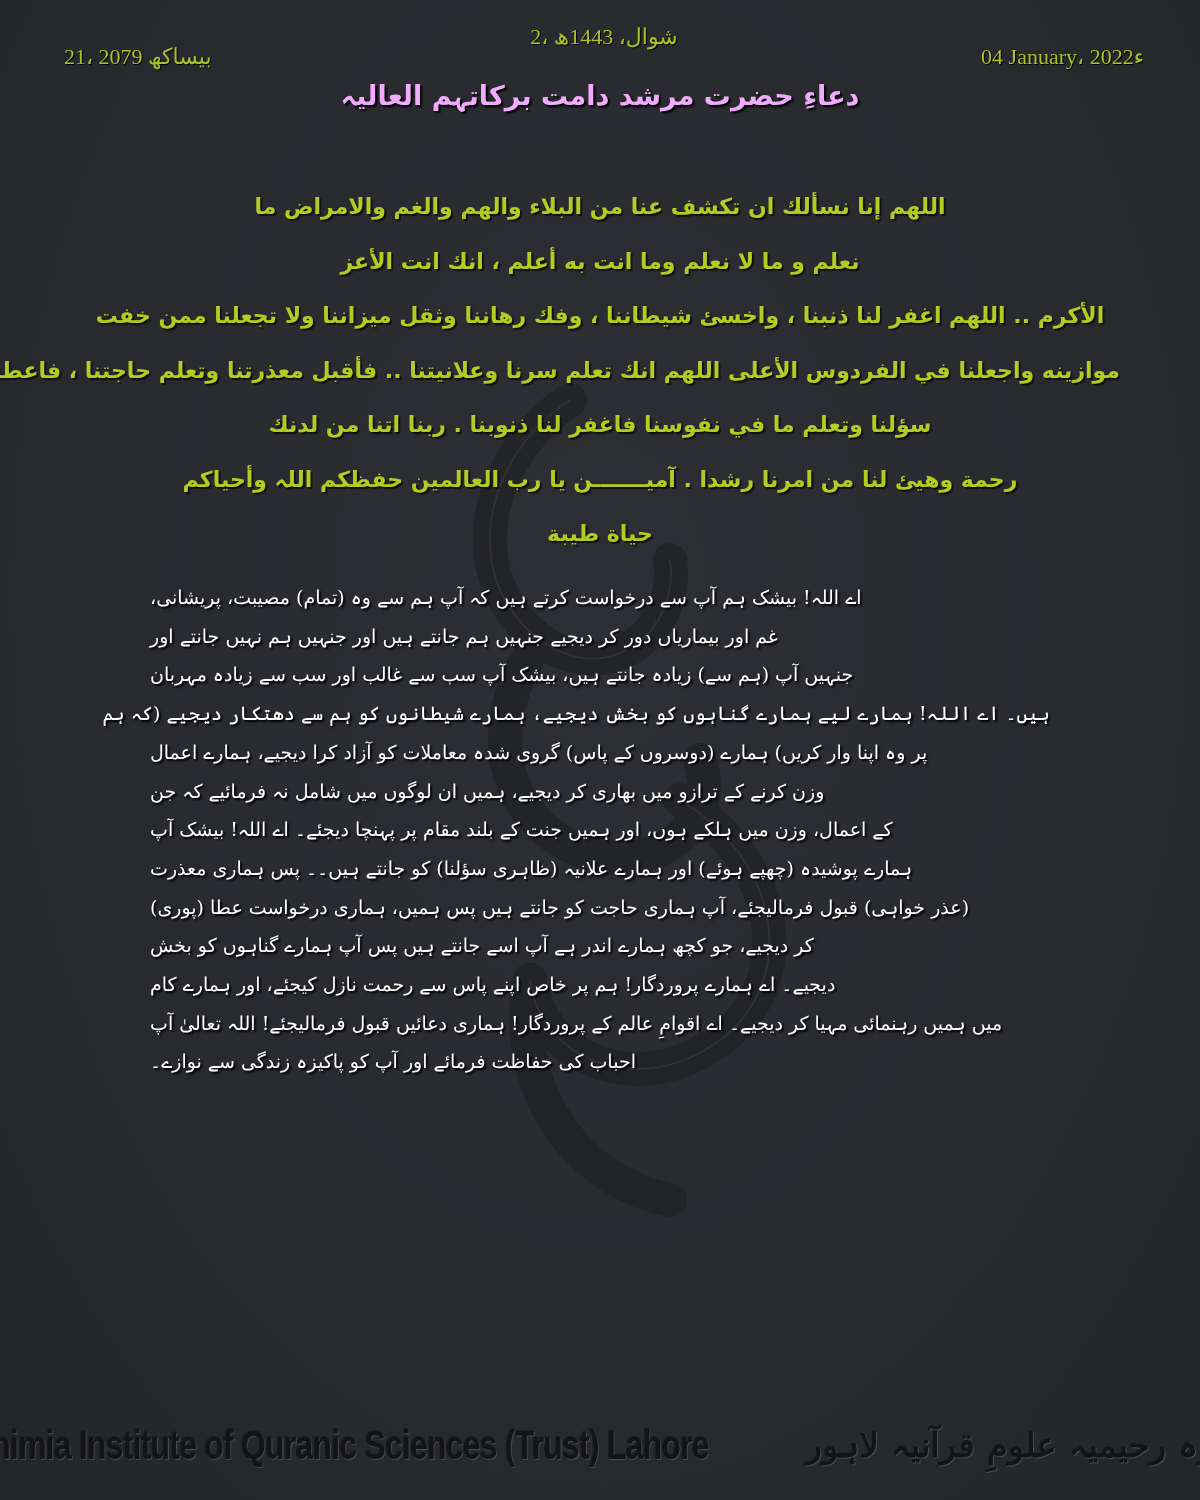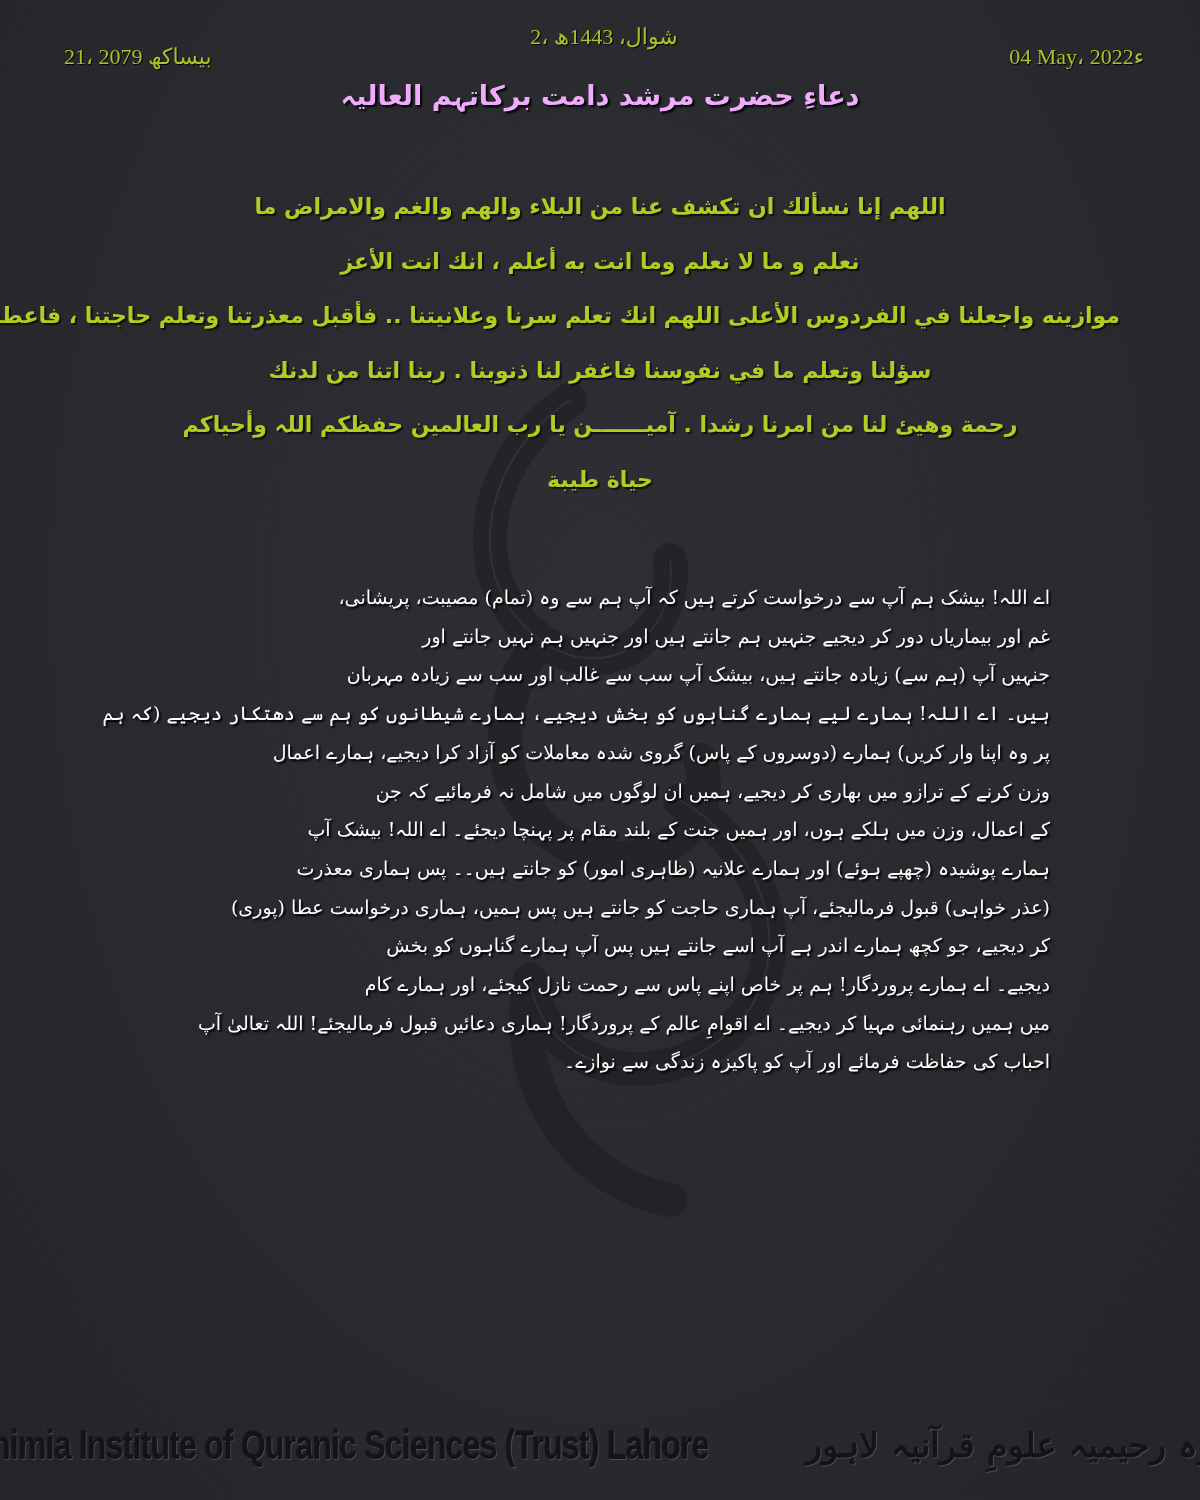--- a/index.html
+++ b/index.html
@@ -61,21 +61,21 @@
     line-height: 38.5px;
     text-shadow: 2px 2px 1px #111;
   }
   .arabic-block .line { display: block; white-space: nowrap; margin-top: 16px; }
 
   .urdu-block {
     position: absolute;
     left: 150px; right: 150px;
     top: 578px;
     direction: rtl;
-    text-align: right;
+    text-align: left;
     font-family: "DejaVu Serif", serif;
     color: #ffffff;
     font-size: 19px;
     line-height: 38.7px;
     text-shadow: 2px 2px 2px #000;
   }
   .urdu-block .line { display: block; white-space: nowrap; }
 
   .footer {
     position: absolute;
@@ -121,42 +121,43 @@
     <path d="M110 600 C 90 700, 150 800, 250 820"></path>
   </g>
   <g fill="none" stroke="#3a3b40" stroke-width="2" opacity="0.6">
     <path d="M150 20 C 60 80, 40 200, 120 260 C 190 310, 260 250, 250 180"></path>
     <path d="M260 420 C 360 480, 380 600, 300 660 C 220 720, 120 680, 110 600"></path>
   </g>
 </svg>
 
 <div class="date date-left">21، بیساکھ 2079</div>
 <div class="date date-center">2، شوال، 1443ھ</div>
-<div class="date date-right">04 May، 2022ء</div>
+<div class="date date-right">04 January، 2022ء</div>
 
 <div class="title">دعاءِ حضرت مرشد دامت برکاتہم العالیہ</div>
 
 <div class="arabic-block">
   <span class="line">اللهم إنا نسألك ان تكشف عنا من البلاء والهم والغم والامراض ما</span>
   <span class="line">نعلم و ما لا نعلم وما انت به أعلم ، انك انت الأعز</span>
+  <span class="line">الأكرم .. اللهم اغفر لنا ذنبنا ، واخسئ شيطاننا ، وفك رهاننا وثقل ميزاننا ولا تجعلنا ممن خفت</span>
   <span class="line">موازينه واجعلنا في الفردوس الأعلى اللهم انك تعلم سرنا وعلانيتنا .. فأقبل معذرتنا وتعلم حاجتنا ، فاعطنا</span>
   <span class="line">سؤلنا وتعلم ما في نفوسنا فاغفر لنا ذنوبنا . ربنا اتنا من لدنك</span>
   <span class="line">رحمة وهيئ لنا من امرنا رشدا . آمیـــــــن یا رب العالمین حفظکم اللہ وأحیاکم</span>
   <span class="line">حياة طيبة</span>
 </div>
 
 <div class="urdu-block">
   <span class="line">اے اللہ! بیشک ہم آپ سے درخواست کرتے ہیں کہ آپ ہم سے وہ (تمام) مصیبت، پریشانی،</span>
   <span class="line">غم اور بیماریاں دور کر دیجیے جنہیں ہم جانتے ہیں اور جنہیں ہم نہیں جانتے اور</span>
   <span class="line">جنہیں آپ (ہم سے) زیادہ جانتے ہیں، بیشک آپ سب سے غالب اور سب سے زیادہ مہربان</span>
   <span class="line">ہیں۔ اے اللہ! ہمارے لیے ہمارے گناہوں کو بخش دیجیے، ہمارے شیطانوں کو ہم سے دھتکار دیجیے (کہ ہم</span>
   <span class="line">پر وہ اپنا وار کریں) ہمارے (دوسروں کے پاس) گروی شدہ معاملات کو آزاد کرا دیجیے، ہمارے اعمال</span>
   <span class="line">وزن کرنے کے ترازو میں بھاری کر دیجیے، ہمیں ان لوگوں میں شامل نہ فرمائیے کہ جن</span>
   <span class="line">کے اعمال، وزن میں ہلکے ہوں، اور ہمیں جنت کے بلند مقام پر پہنچا دیجئے۔ اے اللہ! بیشک آپ</span>
-  <span class="line">ہمارے پوشیدہ (چھپے ہوئے) اور ہمارے علانیہ (ظاہری امور) کو جانتے ہیں۔۔ پس ہماری معذرت</span>
+  <span class="line">ہمارے پوشیدہ (چھپے ہوئے) اور ہمارے علانیہ (ظاہری سؤلنا) کو جانتے ہیں۔۔ پس ہماری معذرت</span>
   <span class="line">(عذر خواہی) قبول فرمالیجئے، آپ ہماری حاجت کو جانتے ہیں پس ہمیں، ہماری درخواست عطا (پوری)</span>
   <span class="line">کر دیجیے، جو کچھ ہمارے اندر ہے آپ اسے جانتے ہیں پس آپ ہمارے گناہوں کو بخش</span>
   <span class="line">دیجیے۔ اے ہمارے پروردگار! ہم پر خاص اپنے پاس سے رحمت نازل کیجئے، اور ہمارے کام</span>
   <span class="line">میں ہمیں رہنمائی مہیا کر دیجیے۔ اے اقوامِ عالم کے پروردگار! ہماری دعائیں قبول فرمالیجئے! اللہ تعالیٰ آپ</span>
   <span class="line">احباب کی حفاظت فرمائے اور آپ کو پاکیزہ زندگی سے نوازے۔</span>
 </div>
 
 <div class="footer">
   <span class="footer-en">Rahimia Institute of Quranic Sciences (Trust) Lahore</span>
   <span class="footer-ur">ادارہ رحیمیہ علومِ قرآنیہ لاہور</span>

